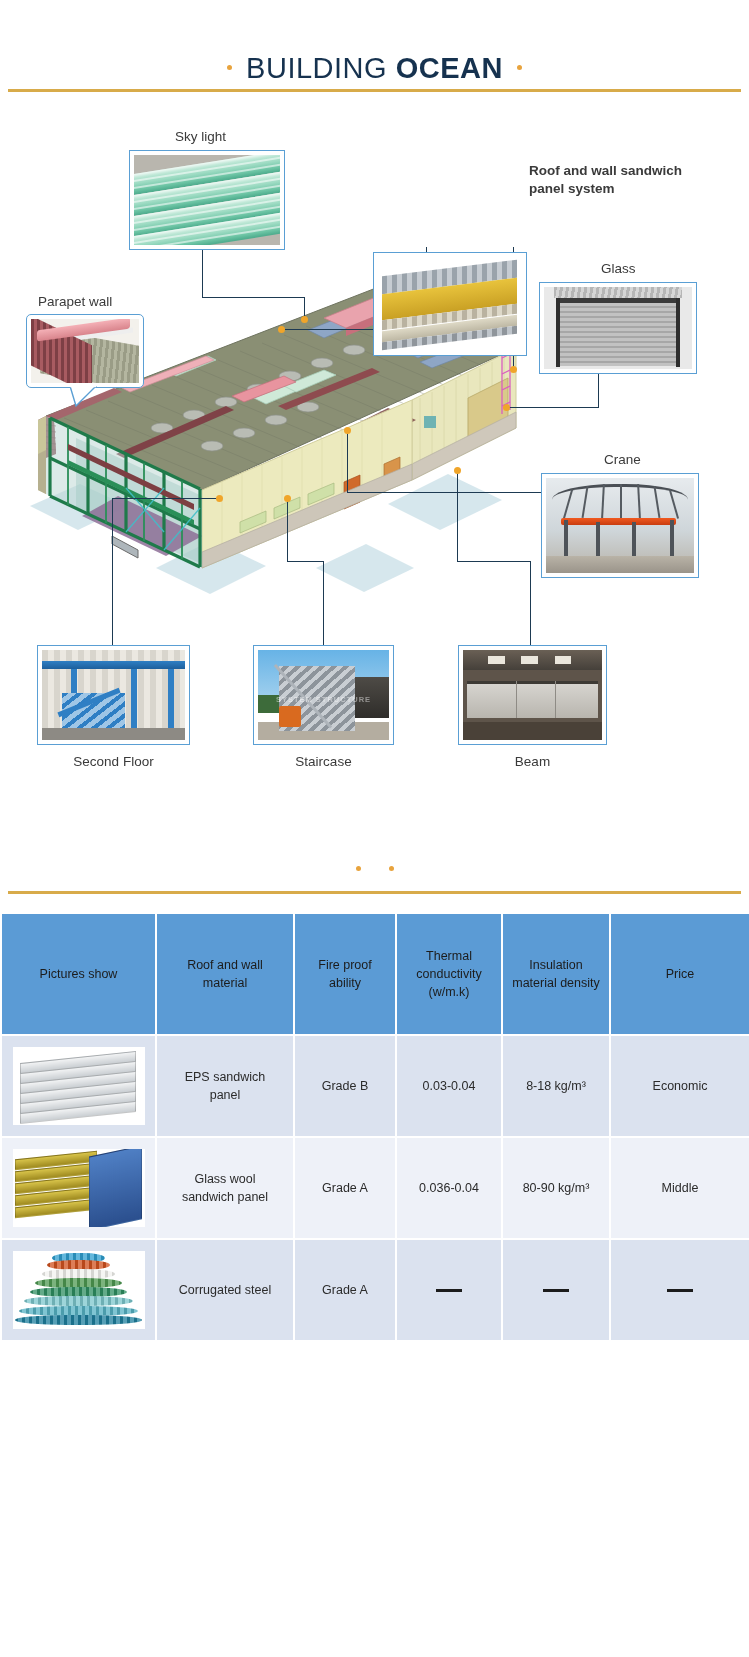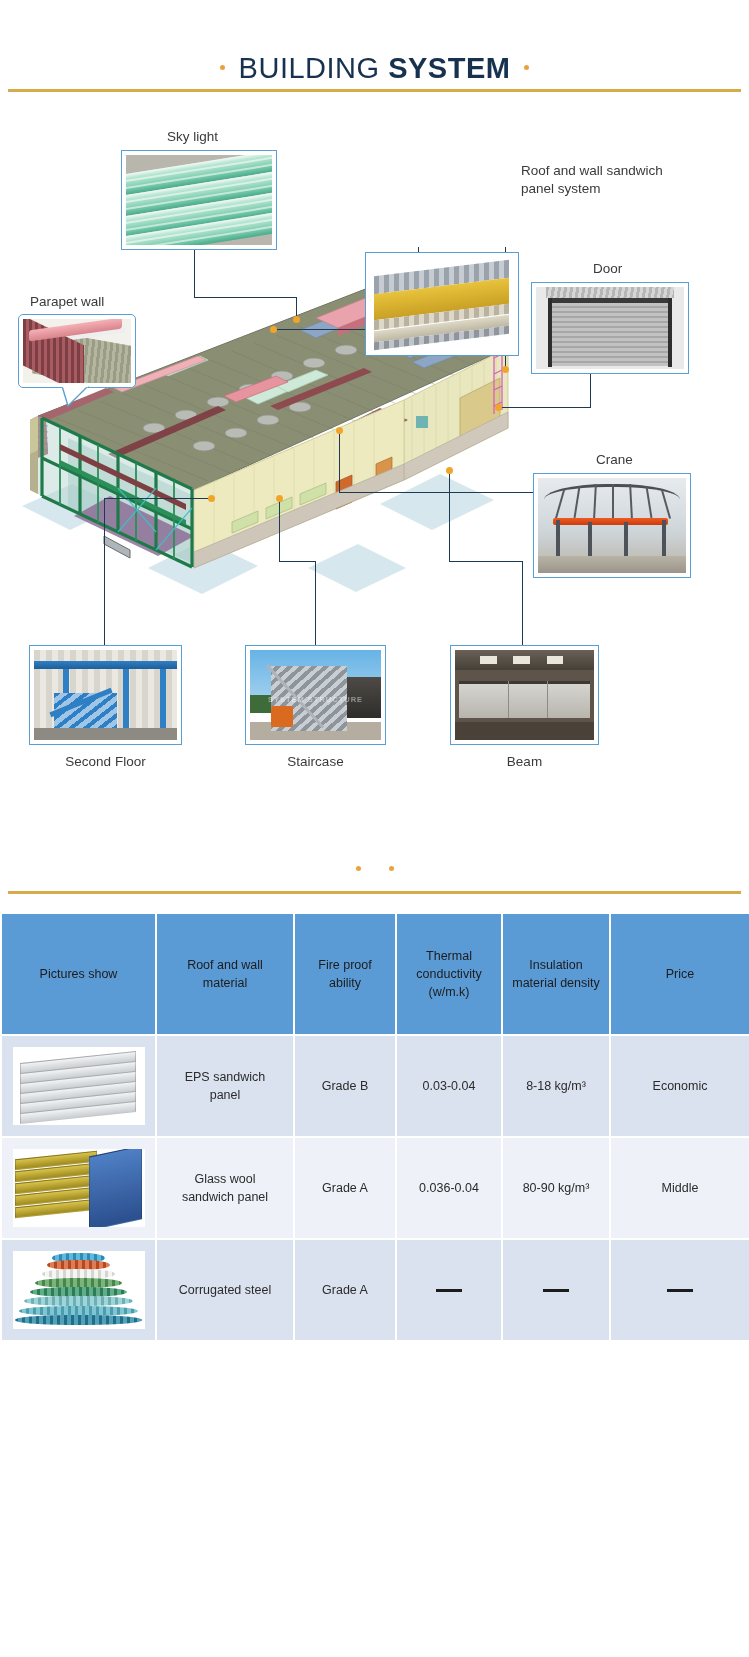--- a/index.html
+++ b/index.html
@@ -44,21 +44,21 @@
   }
 
   #head1 { top: 52px; font-size: 29px; }
   #rule1 { top: 89px; }
   #head2 { top: 853px; font-size: 29px; }
   #rule2 { top: 891px; }
 
   
   #diagram {
     position: absolute;
-    left: 8px; top: 100px;
+    left: 16px; top: 100px;
     width: 685px; height: 700px;
   }
   .callout-label {
     position: absolute;
     font-size: 13.5px;
     color: #3a3a3a;
     white-space: pre-line;
     line-height: 1.35;
   }
   .photo-box {
@@ -235,21 +235,21 @@
 
   .cs { position:absolute; inset:0; background:#fff; }
   .cs-band { position:absolute; left:12%; width:76%; height:13%;
              border-radius: 50% / 60%;
              background: repeating-linear-gradient(90deg, rgba(0,0,0,.12) 0 3px, rgba(255,255,255,.25) 3px 7px); }
 </style>
 </head>
 <body>
 
 <div class="section-head" id="head1">
-  <span class="dot"></span><span class="htext"><span class="light">BUILDING</span> <span class="bold">SYSTEM</span></span><span class="dot"></span>
+  <span class="dot"></span><span class="htext"><span class="light">BUILDING</span> <span class="bold">OCEAN</span></span><span class="dot"></span>
 </div>
 <div class="section-rule" id="rule1"></div>
 
 <div id="diagram">
 
   <div id="building">
     <svg width="520" height="340" viewBox="0 0 520 340">
 
       <polygon points="14,238 64,216 112,238 62,262" fill="#cfe3ea" opacity=".85"></polygon>
       <polygon points="140,300 196,272 250,298 194,326" fill="#cfe3ea" opacity=".85"></polygon>
@@ -474,40 +474,40 @@
     <div class="photo-inner">
       <div class="sw-art">
         <div class="sw-layer sw-top"></div>
         <div class="sw-layer sw-core"></div>
         <div class="sw-layer sw-mid"></div>
         <div class="sw-layer sw-core2"></div>
         <div class="sw-layer sw-bot"></div>
       </div>
     </div>
   </div>
-  <div class="callout-label" style="left:513px; top:62px; width:180px;">Roof and wall sandwich
+  <div class="callout-label" style="left:513px; top:62px; width:180px;font-weight:bold;">Roof and wall sandwich
 panel  system</div>
 
   <div class="callout-label" style="left:22px; top:193px; width:140px;">Parapet wall</div>
   <div class="photo-box" style="left:10px; top:214px; width:118px; height:74px; border-radius:5px;">
     <div class="photo-inner">
       <div class="pp-art">
         <div class="pp-roof"></div>
         <div class="pp-white"></div>
         <div class="pp-front"></div>
         <div class="pp-cap"></div>
       </div>
     </div>
   </div>
   <svg class="leader" style="left:54px; top:286px; width:36px; height:22px; background:none;" viewBox="0 0 36 22">
     <polygon points="0,0 26,0 6,20" fill="#ffffff" stroke="#5a9fd4" stroke-width="1.4"></polygon>
     <line x1="0" y1="0" x2="26" y2="0" stroke="#ffffff" stroke-width="2.4"></line>
   </svg>
 
-  <div class="callout-label" style="left:585px; top:160px; width:80px;">Door</div>
+  <div class="callout-label" style="left:585px; top:160px; width:80px;">Glass</div>
   <div class="photo-box" style="left:523px; top:182px; width:158px; height:92px;">
     <div class="photo-inner">
       <div class="door-art">
         <div class="door-head"></div>
         <div class="door-bar"></div>
         <div class="door-jamb" style="left:8%;"></div>
         <div class="door-jamb" style="left:89%;"></div>
         <div class="door-shutter"></div>
       </div>
     </div>

